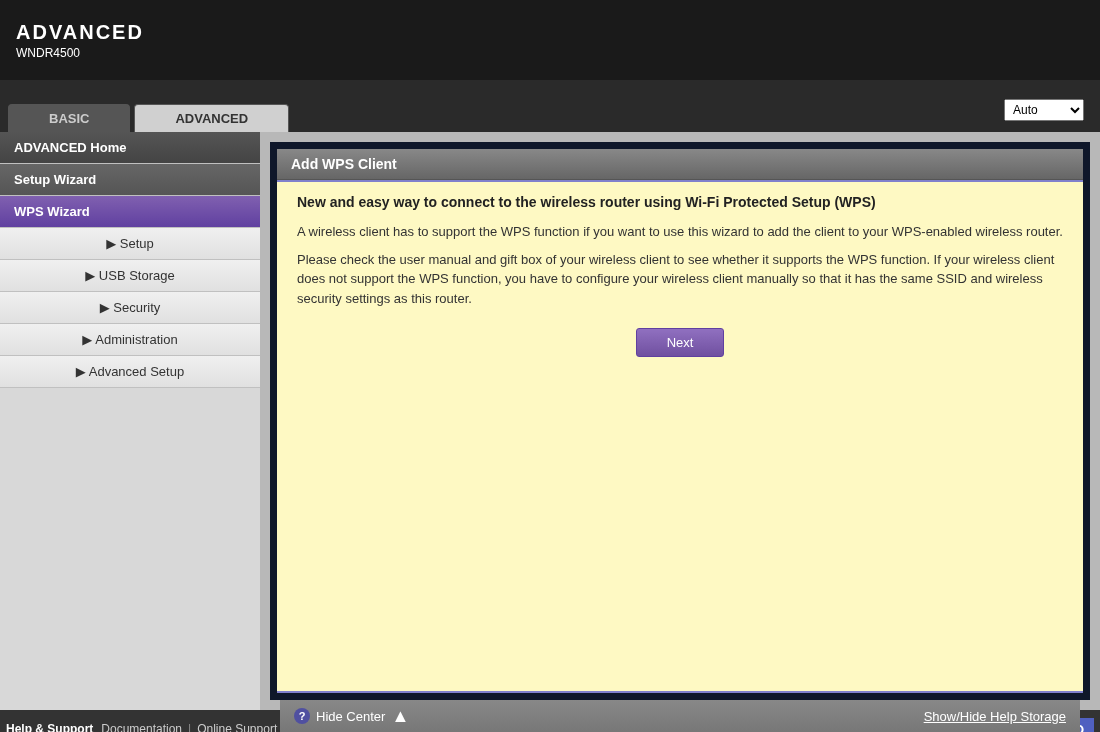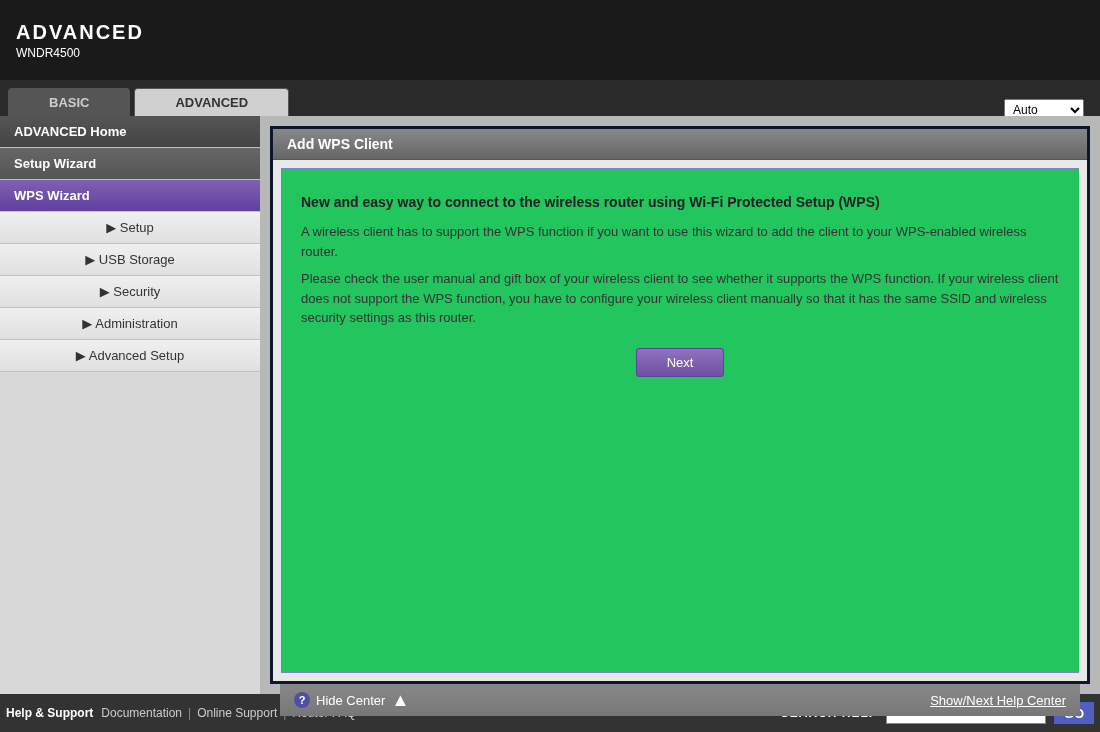--- a/index.html
+++ b/index.html
@@ -70,21 +70,21 @@
     }
     .firmware-text {
       color: white;
       font-size: 12px;
       text-align: right;
     }
 
     
     #nav-tabs {
       background: #2a2a2a;
-      height: 36px;
+      height: 52px;
       display: flex;
       align-items: flex-end;
       padding-left: 0;
       position: relative;
     }
     #auto-select-wrapper {
       position: absolute;
       right: 16px;
       top: 19px;
     }
@@ -155,40 +155,40 @@
 
     
     #content-area {
       flex: 1;
       background: #b8b8b8;
       padding: 10px;
       position: relative;
     }
     #content-panel {
       background: #e8e8e8;
-      border: 3px solid #0f172a;
+      border: 7px solid #0f172a;
       height: 100%;
       display: flex;
       flex-direction: column;
     }
     #panel-title {
       background: linear-gradient(to bottom, #888, #666);
       color: white;
       padding: 7px 14px;
       font-size: 14px;
       font-weight: bold;
       border-bottom: 1px solid #555;
     }
     #panel-body {
-      padding: 24px 20px;
+      padding: 12px 20px;
       flex: 1;
-      background: #22c55e;
+      background: #fef9c3;
       border-top: 2px solid #8080cc;
       border-bottom: 2px solid #8080cc;
-      margin: 8px;
+      margin: 0;
     }
     .wps-headline {
       font-size: 14px;
       font-weight: bold;
       color: #222;
       margin-bottom: 12px;
     }
     .wps-text {
       font-size: 13px;
       color: #333;
@@ -372,21 +372,21 @@
         </div>
       </div>
     </div>
 
     <div id="help-bar">
       <div class="help-center-left">
         <div class="help-icon">?</div>
         <span>Hide Center</span>
         <span class="help-arrow">▲</span>
       </div>
-      <div class="show-hide-help">Show/Next Help Center</div>
+      <div class="show-hide-help">Show/Hide Help Storage</div>
     </div>
   </div>
 </div>
 
 <div id="footer">
   <div class="footer-left">
     <span class="footer-label">Help &amp; Support</span>
     <a class="footer-link">Documentation</a>
     <span class="footer-sep">|</span>
     <a class="footer-link">Online Support</a>

